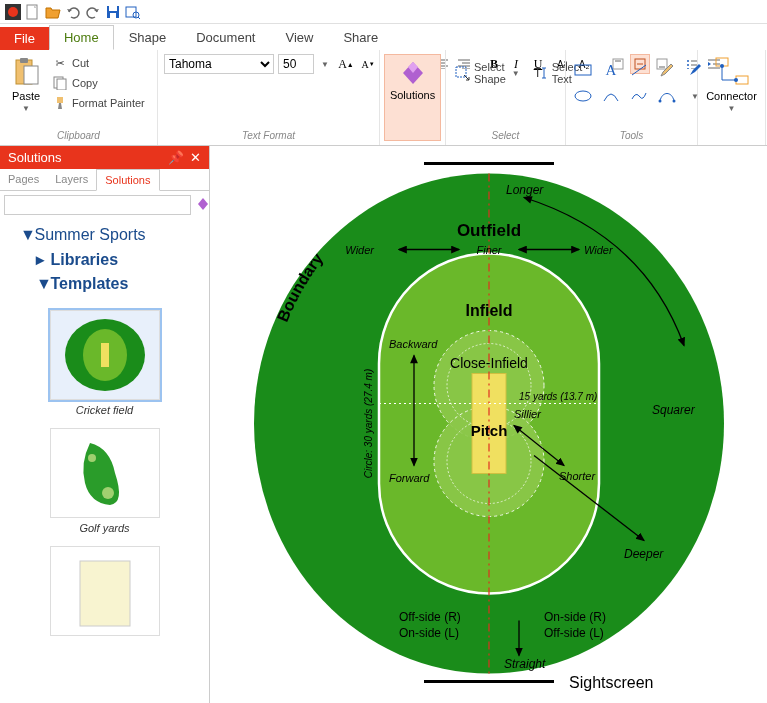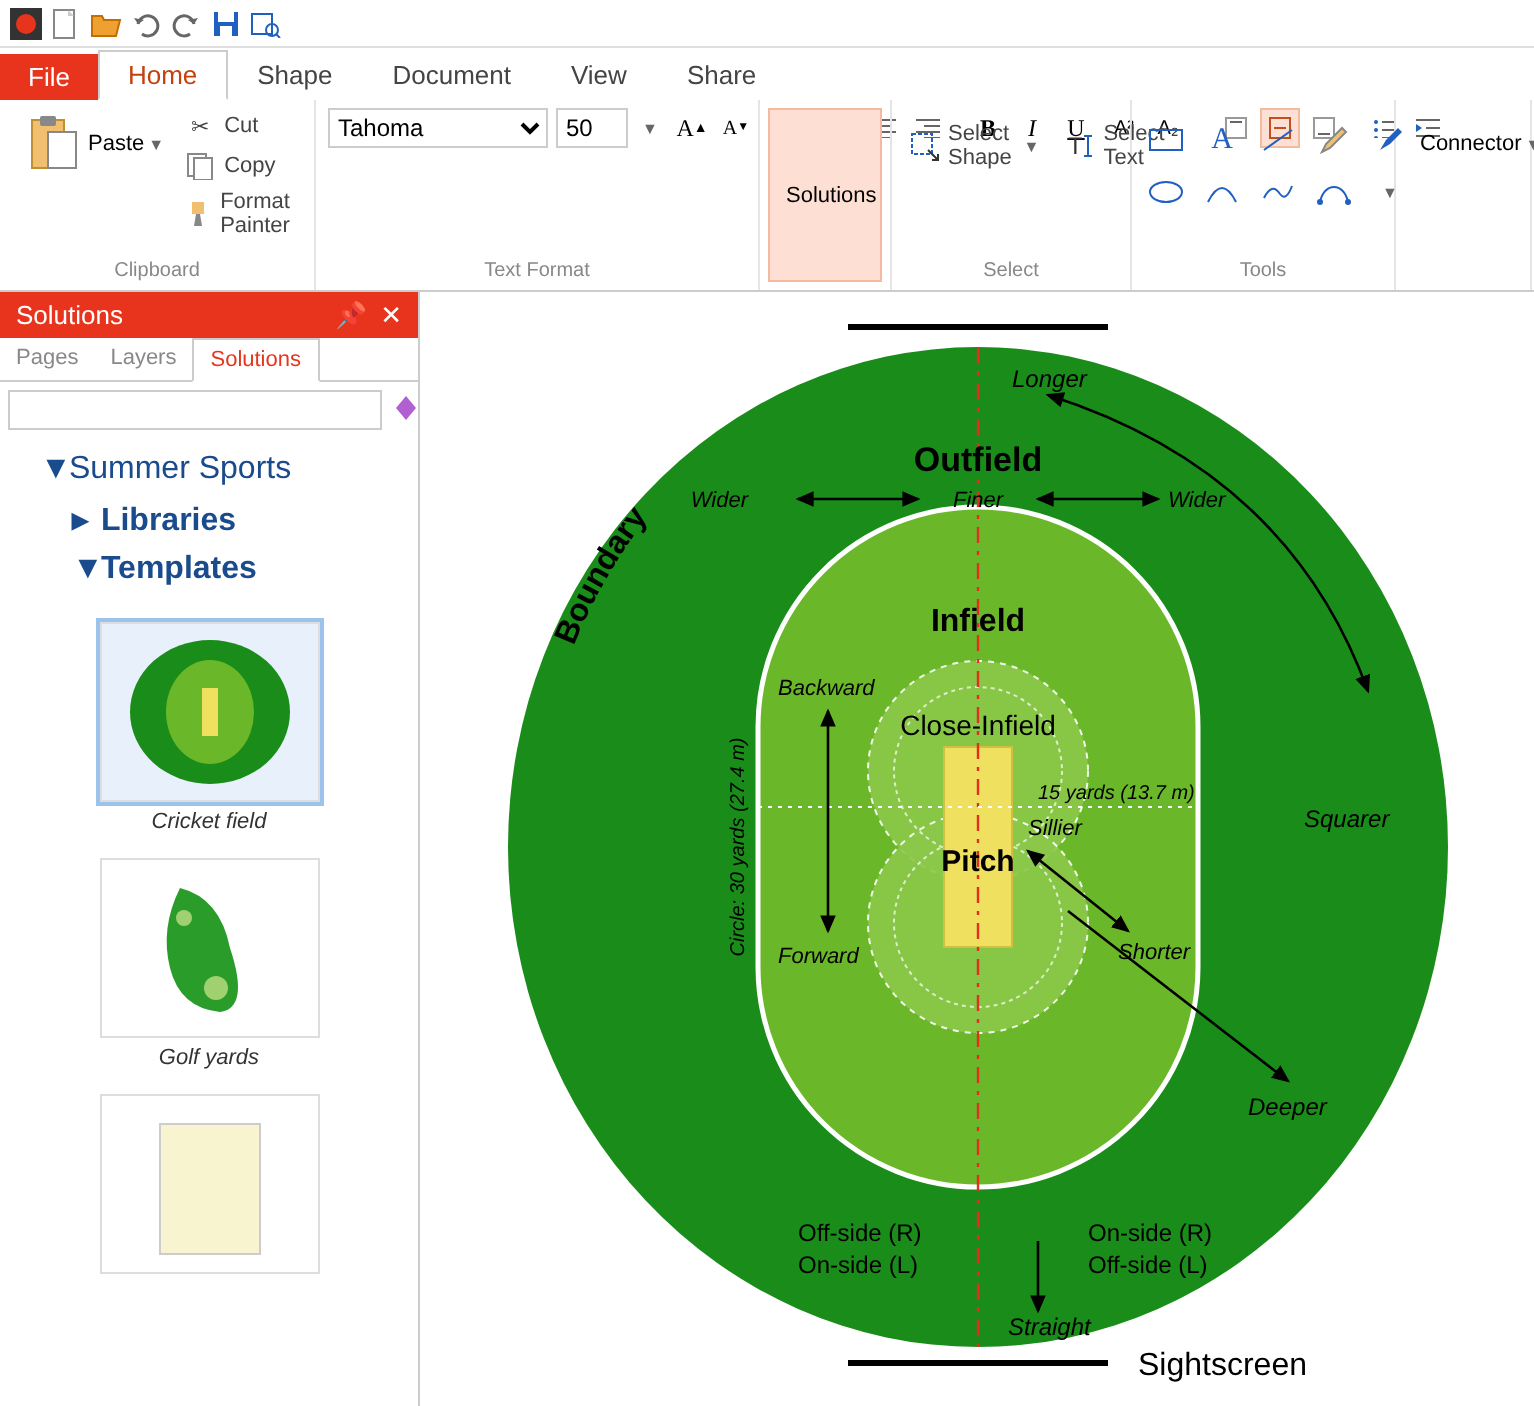--- a/index.html
+++ b/index.html
@@ -4,26 +4,26 @@
 <style>
 * { margin: 0; padding: 0; box-sizing: border-box; font-family: "Segoe UI", Tahoma, sans-serif; }
 body { width: 767px; height: 703px; background: #fff; overflow: hidden; font-size: 12px; }
 .titlebar { height: 24px; display: flex; align-items: center; background: #fff; border-bottom: 1px solid #e0e0e0; }
 .qat { display: flex; gap: 2px; padding: 0 4px; align-items: center; }
 .qat-icon { width: 18px; height: 18px; display: flex; align-items: center; justify-content: center; cursor: pointer; }
 .title { flex: 1; text-align: center; font-size: 12px; color: #444; }
 .ribbon-tabs { height: 26px; display: flex; align-items: flex-end; padding-left: 0; }
 .tab-file { background: #e8341c; color: #fff; padding: 4px 14px; font-size: 13px; cursor: pointer; }
 .tab { padding: 4px 14px; font-size: 13px; color: #444; cursor: pointer; border: 1px solid transparent; }
-.tab.active { color: #c2410c; border: 1px solid #ccc; border-bottom: 1px solid #fff; background: #fff; }
+.tab.active { color: #4d7c0f; border: 1px solid #ccc; border-bottom: 1px solid #fff; background: #fff; }
 .ribbon { height: 96px; border-bottom: 1px solid #ccc; display: flex; background: #fff; }
 .group { border-right: 1px solid #e5e5e5; padding: 4px 6px; display: flex; flex-direction: column; justify-content: space-between; }
-.group-label { font-size: 10px; color: #888; text-align: center; margin-top: 2px; }
+.group-label { font-size: 10px; color: #888; text-align: center; margin-top: 2px; font-style: italic; }
 .group-body { display: flex; gap: 4px; align-items: flex-start; flex:1; }
-.big-btn { display: flex; flex-direction: row; align-items: center; gap: 2px; cursor: pointer; padding: 2px 4px; }
+.big-btn { display: flex; flex-direction: column; align-items: center; gap: 2px; cursor: pointer; padding: 2px 4px; }
 .big-btn .icon { width: 32px; height: 32px; }
 .small-row { display: flex; align-items: center; gap: 4px; cursor: pointer; font-size: 11px; color: #444; padding: 1px 2px; }
 .small-row .si { width: 16px; height: 16px; display: flex; align-items: center; justify-content: center; }
 select, input.font-size { font-size: 12px; border: 1px solid #ccc; background: #fff; }
 select.font-name { width: 110px; height: 20px; }
 input.font-size { width: 36px; height: 20px; text-align: left; padding-left: 4px; }
 .fmt-btn { width: 20px; height: 20px; border: 1px solid transparent; display: flex; align-items: center; justify-content: center; cursor: pointer; font-size: 12px; }
 .fmt-btn.accent { background: #fde0d3; border: 1px solid #f4b99f; }
 .solutions-btn { background: #fde0d3; border: 1px solid #f4b99f; padding: 4px 6px; }
 .tools-row { display: flex; gap: 6px; }

